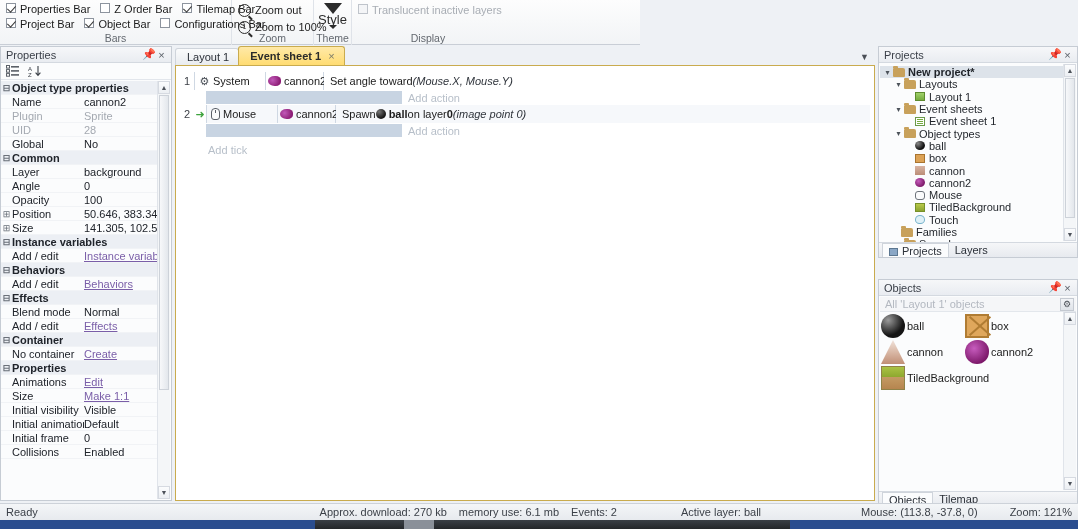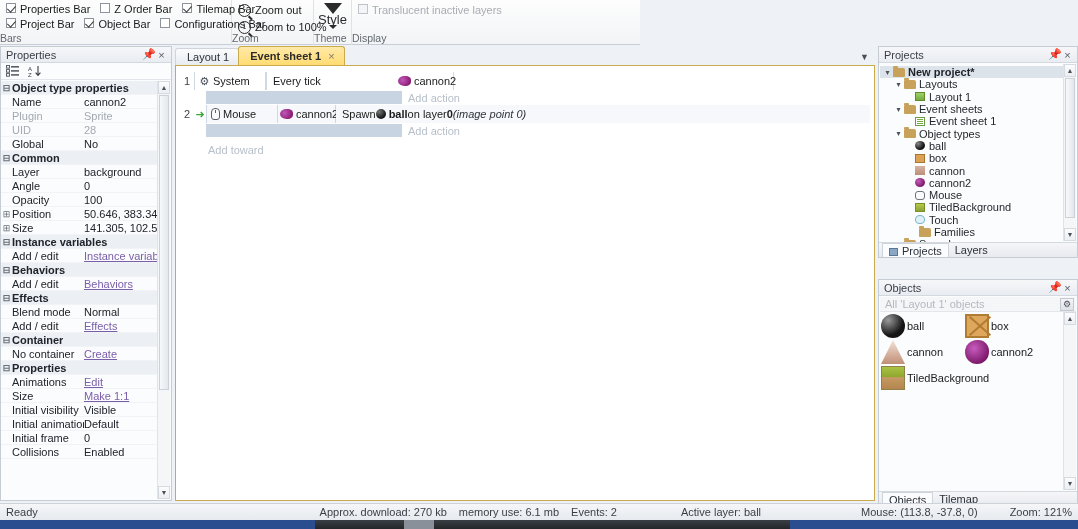--- a/index.html
+++ b/index.html
@@ -30,21 +30,21 @@
     height: 45px;
     position: relative;
     border-right: 1px solid #dfe3e9;
     padding: 2px 6px 0 6px;
     display: flex;
     flex-direction: column;
   }
   .ribbon-group .grp-label {
     position: absolute;
     bottom: 1px; left: 0; right: 0;
-    text-align: left;
+    text-align: center;
     font-size: 10.5px;
     color: #63686f;
   }
   .chk-row { display: flex; align-items: center; height: 14px; margin-bottom: 1px; }
   .chk {
     display: inline-flex; align-items: flex-start;
     margin-right: 10px;
     white-space: nowrap;
     font-size: 11px;
   }
@@ -698,26 +698,27 @@
 
     <div class="sheet">
 
       <div class="event-block">
         <div class="ev-row">
           <div class="ev-num">1</div>
           <div class="cond-cell cond-obj">
             <span class="ic ic-gear">⚙</span>
             <span>System</span>
           </div>
-          <div class="cond-cell cond-text">
-            <span>Every tick</span>
-          </div>
           <div class="act-obj">
             <span class="ic ic-cannon2"></span>
             <span>cannon2</span>
+          </div>
+          <div class="act-text">
+            <span>Set angle toward </span>
+              <span class="em">(Mouse.X, Mouse.Y)</span>
           </div>
         </div>
         <div class="add-row">
           <div class="spacer"></div>
           <div class="add-fill"></div>
           <div class="add-lbl">Add action</div>
         </div>
       </div>
 
       <div class="event-block">
@@ -741,21 +742,21 @@
               <span class="em"> (image point 0)</span>
           </div>
         </div>
         <div class="add-row">
           <div class="spacer"></div>
           <div class="add-fill"></div>
           <div class="add-lbl">Add action</div>
         </div>
       </div>
 
-      <div class="add-event">Add toward</div>
+      <div class="add-event">Add tick</div>
     </div>
 
     <div class="cursor-arrow">
       <svg width="11" height="15" viewBox="0 0 11 15">
         <path d="M1,1 L1,12 L3.6,9.6 L5.4,13.6 L7.1,12.8 L5.4,9.1 L9,9 Z" fill="#fbfbfb" stroke="#6d7178" stroke-width="0.9"></path>
       </svg>
     </div>
   </div>
 
   <div class="panel" id="projects">
@@ -823,21 +824,21 @@
         <div class="tnode" style="padding-left: 24px;">
           <span class="twist"></span>
           <span class="sq sq-tiled"></span>
           <span class="tlabel">TiledBackground</span>
         </div>
         <div class="tnode" style="padding-left: 24px;">
           <span class="twist"></span>
           <span class="sq sq-touch"></span>
           <span class="tlabel">Touch</span>
         </div>
-        <div class="tnode" style="padding-left: 28px;">
+        <div class="tnode" style="padding-left: 10px;">
           <span class="twist"></span>
           <span class="tfolder"></span>
           <span class="tlabel">Families</span>
         </div>
         <div class="tnode" style="padding-left: 13px;">
           <span class="twist"></span>
           <span class="tfolder"></span>
           <span class="tlabel">Sounds</span>
         </div>
         <div class="tnode" style="padding-left: 13px;">

